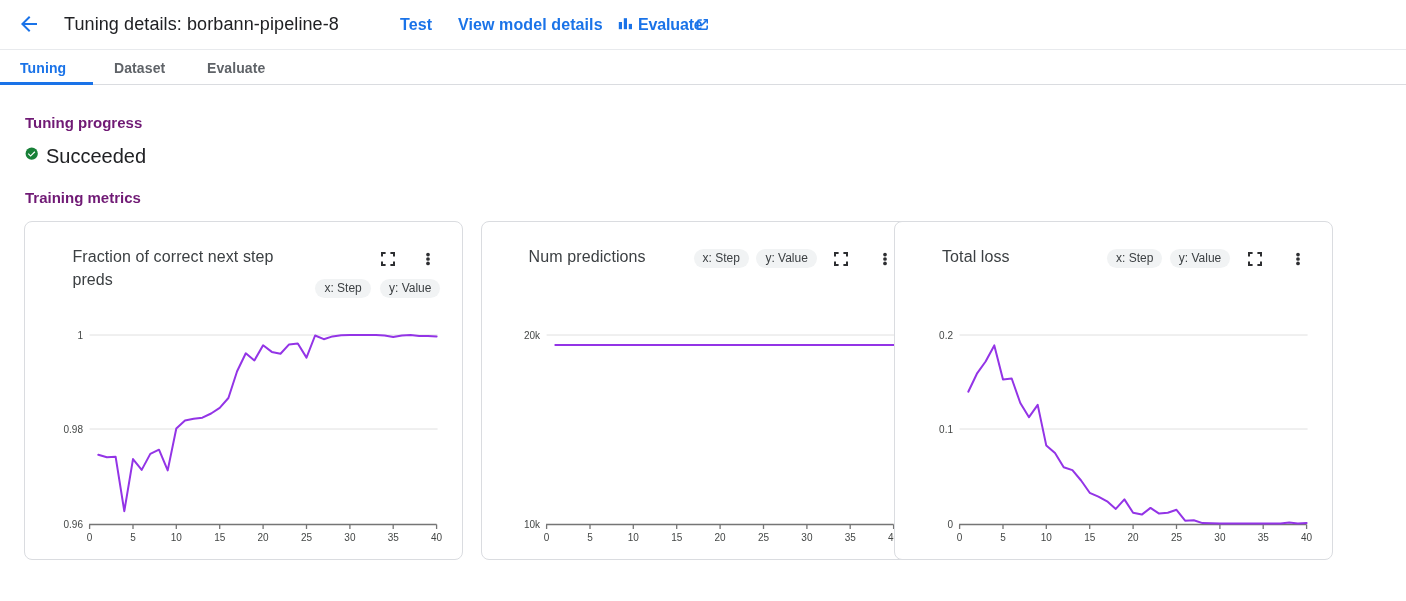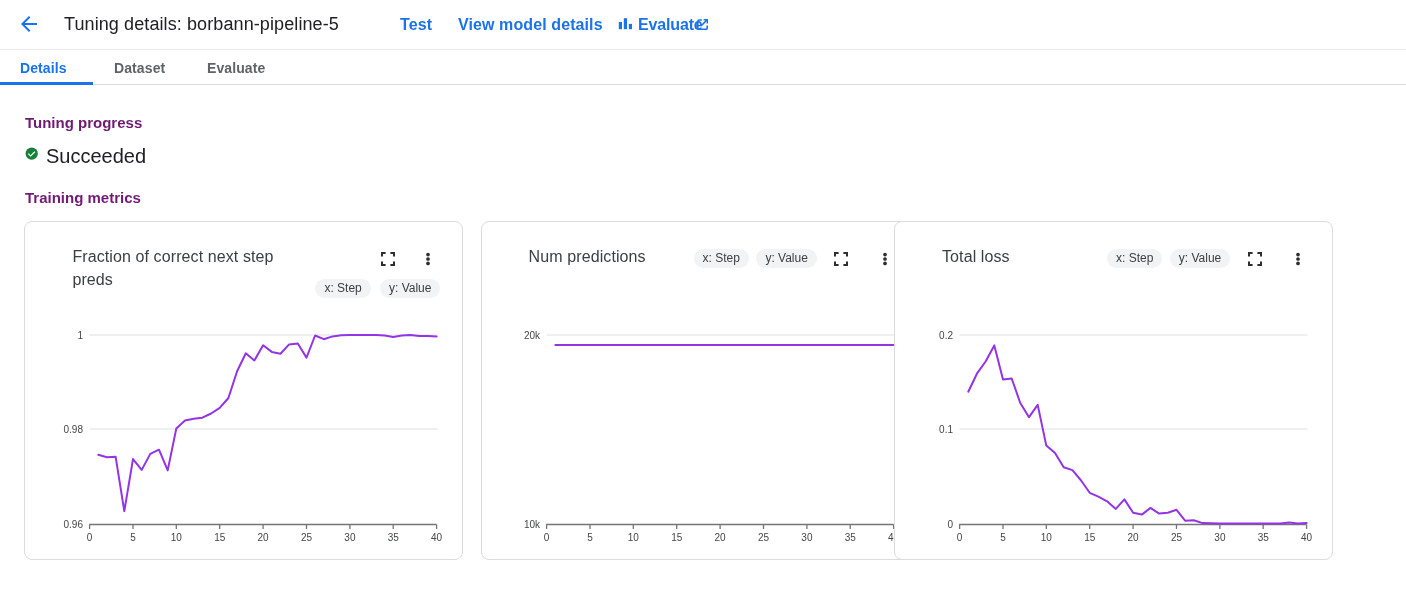--- a/index.html
+++ b/index.html
@@ -9,36 +9,36 @@
 .card { position:absolute; top:221px; width:439px; height:339px; background:#fff; border:1px solid #dadce0; border-radius:8px; }
 .ctitle { position:absolute; left:47px; top:22.5px; font-size:16px; line-height:23px; color:#3c4043; letter-spacing:.1px; }
 .chip { position:absolute; height:19px; line-height:19px; padding:0 9px; background:#f1f3f4; border-radius:9.5px; font-size:12px; color:#3c4043; }
 .plot { position:absolute; left:-1px; top:-1px; }
 .tick { font-family:"Liberation Sans",sans-serif; font-size:10px; fill:#444746; }
 </style></head>
 <body>
 <svg class="abs" style="left:16.8px;top:12.2px;" width="24" height="24" viewBox="0 0 24 24" fill="#1a73e8">
     <path d="M20 11H7.83l5.59-5.59L12 4l-8 8 8 8 1.41-1.41L7.83 13H20v-2z"></path>
   </svg>
-<div class="abs" style="left:64px;top:14px;font-size:18px;color:#202124;letter-spacing:.1px;">Tuning details: borbann-pipeline-5</div>
+<div class="abs" style="left:64px;top:14px;font-size:18px;color:#202124;letter-spacing:.1px;">Tuning details: borbann-pipeline-8</div>
 <div class="hlink" style="left:400px;">Test</div>
 <div class="hlink" style="left:458px;">View model details</div>
 <svg class="abs" style="left:618px;top:16px;" width="14" height="14" viewBox="0 0 14 14" fill="#1a73e8">
     <rect x="0.8" y="6" width="3.2" height="7.2"></rect>
     <rect x="5.8" y="2.2" width="3.2" height="11"></rect>
     <rect x="10.8" y="7.9" width="3.2" height="5.3"></rect>
   </svg>
 <div class="hlink" style="left:638px;letter-spacing:-.15px;">Evaluate</div>
 <svg class="abs" style="left:696.5px;top:18.5px;" width="11" height="11" viewBox="0 0 11 11" fill="none" stroke="#1a73e8" stroke-width="1.6">
     <path d="M10.2 6.4v2.6a1.4 1.4 0 0 1-1.4 1.4H2.2A1.4 1.4 0 0 1 .8 9V2.4A1.4 1.4 0 0 1 2.2 1h2.6"></path>
     <path d="M6.6.8h3.8v3.8" stroke-linejoin="round"></path>
     <path d="M10.1.9 4.7 6.3"></path>
   </svg>
 <div class="abs" style="left:0;top:49px;width:1406px;height:36px;border-top:1px solid #e8eaed;border-bottom:1px solid #dadce0;"></div>
-<div class="tab" style="left:20px;color:#1a73e8;">Details</div>
+<div class="tab" style="left:20px;color:#1a73e8;">Tuning</div>
 <div class="tab" style="left:114px;">Dataset</div>
 <div class="tab" style="left:207px;">Evaluate</div>
 <div class="abs" style="left:0;top:82px;width:93px;height:3px;background:#1a73e8;"></div>
 <div class="h2" style="top:114px;">Tuning progress</div>
 <svg class="abs" style="left:25.2px;top:146.5px;" width="13.4" height="13.4" viewBox="0 0 24 24">
     <circle cx="12" cy="12" r="11" fill="#188038"></circle>
     <path d="M10 14.6l-3.4-3.4-1.5 1.5 4.9 4.9 8.4-8.4-1.5-1.5z" fill="#fff"></path>
   </svg>
 <div class="abs" style="left:46px;top:145px;font-size:20px;color:#202124;">Succeeded</div>
 <div class="h2" style="top:188.5px;">Training metrics</div>

